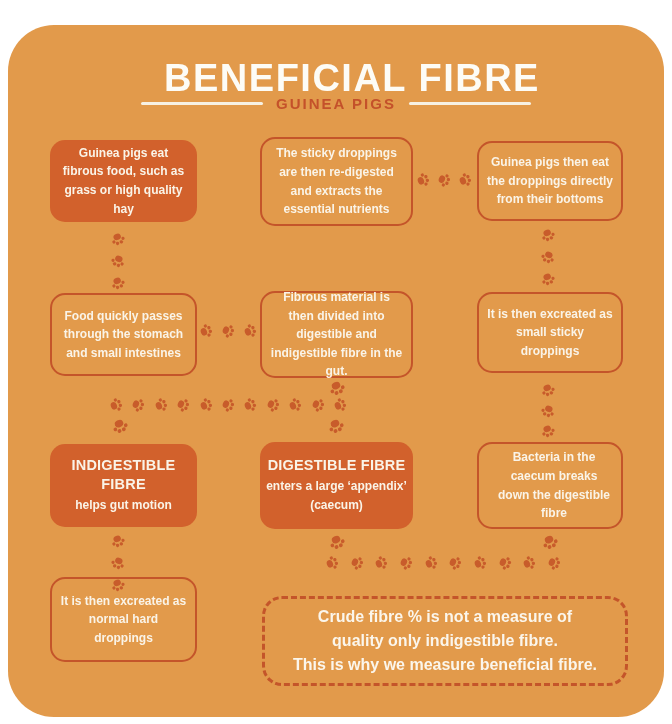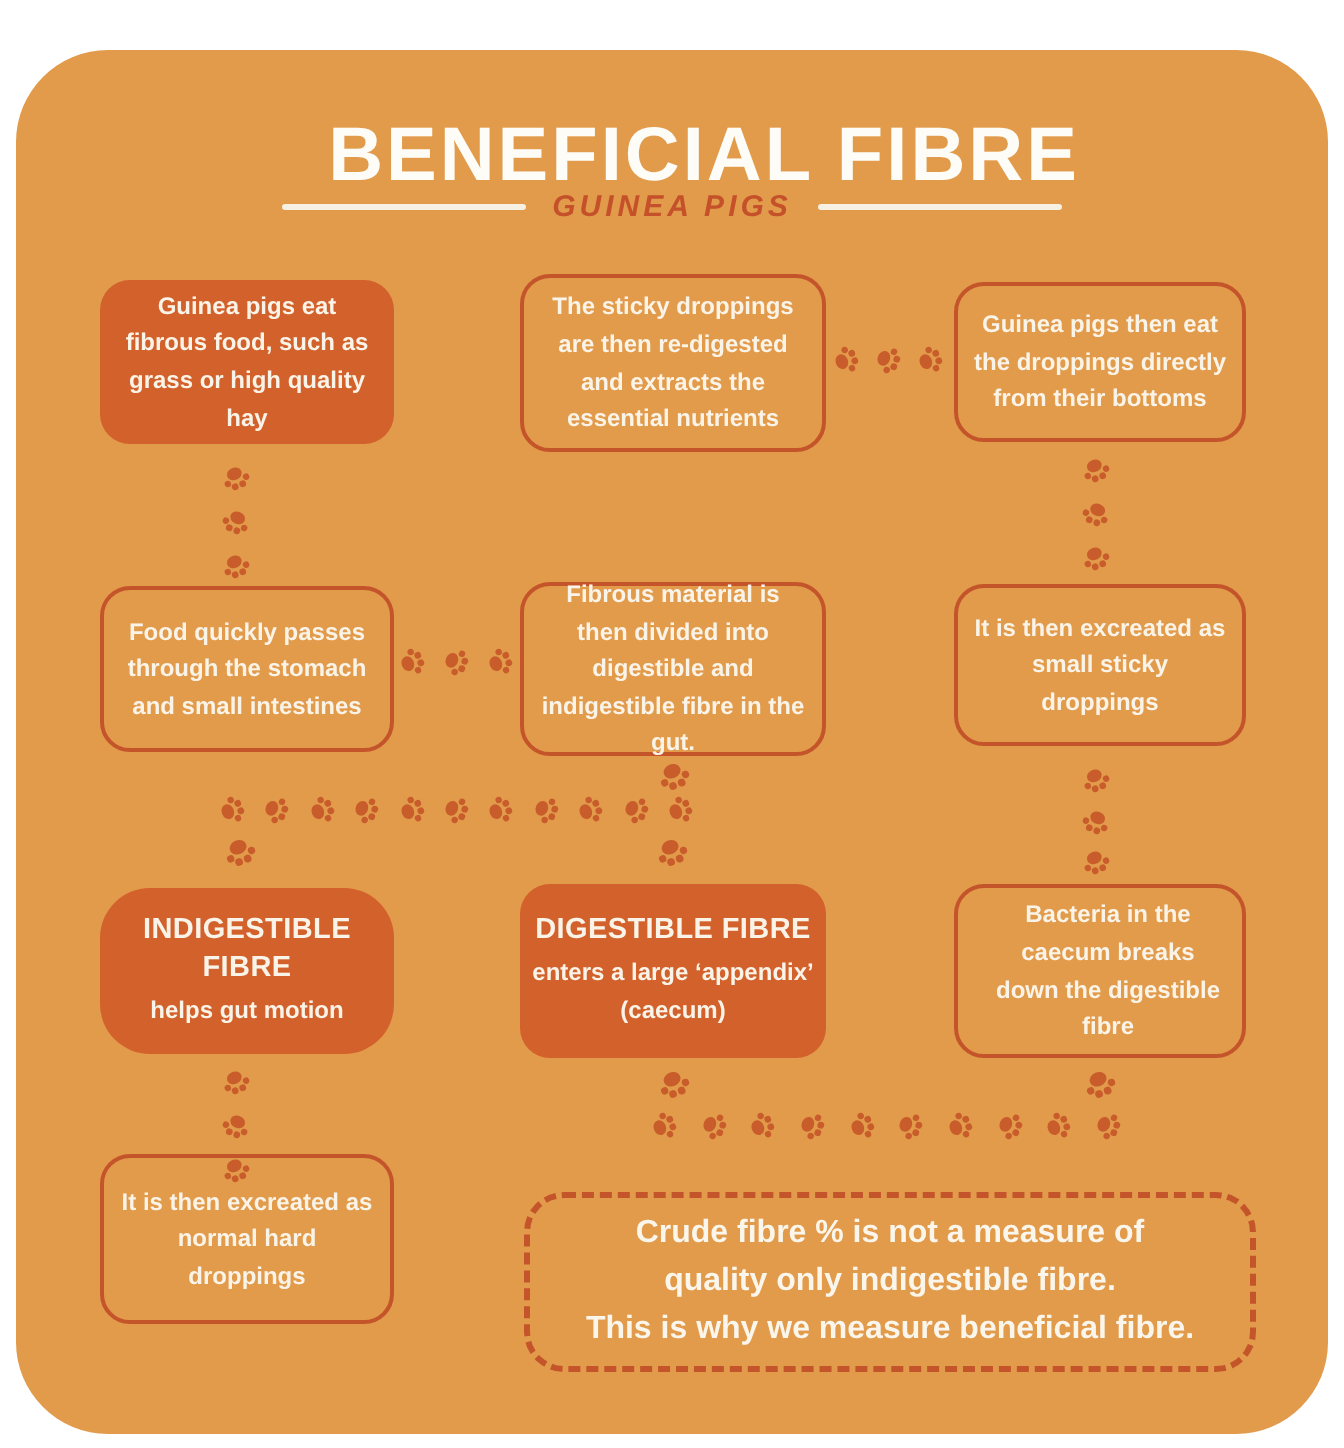--- a/index.html
+++ b/index.html
@@ -14,21 +14,21 @@
   .title{
     position:absolute;left:0;top:16px;width:100%;text-align:center;
     font-size:38px;font-weight:700;letter-spacing:1.5px;color:#FDFCF6;margin:16px;
   }
   .subtitle-row{
     position:absolute;left:133px;top:70px;width:390px;height:16px;
     display:flex;align-items:center;justify-content:center;gap:13px;
   }
   .rule{flex:1;height:3px;background:#F7F1E3;border-radius:2px;}
   .subtitle{
-    font-size:15px;font-weight:700;letter-spacing:2px;color:#C4512A;white-space:nowrap;font-style:italic;
+    font-size:15px;font-weight:700;letter-spacing:2px;color:#C4512A;white-space:nowrap;
   }
   .box{
     position:absolute;border-radius:15px;display:flex;align-items:center;justify-content:center;
     text-align:center;color:#FAF4E8;box-sizing:border-box;padding:6px 8px;
   }
   .box.filled{background:#D2612C;}
   .box.outlined{border:2px solid #C4552A;}
   .box.dashed{border:3px dashed #C4552A;border-radius:20px;padding:6px 14px;}
   .box-text{font-size:12px;font-weight:700;line-height:1.55;}
   .box-heading{font-size:14.5px;font-weight:700;line-height:1.3;letter-spacing:0.2px;margin-bottom:2px;}
@@ -65,21 +65,21 @@
   <div class="box outlined" style="left:42px;top:268px;width:147px;height:83px;align-items:center;">
     <div class="box-text">Food quickly passes through the stomach and small intestines</div>
   </div>
   <div class="box outlined" style="left:252px;top:266px;width:153px;height:87px;">
     <div class="box-text">Fibrous material is then divided into digestible and indigestible fibre in the gut.</div>
   </div>
   <div class="box outlined" style="left:469px;top:267px;width:146px;height:81px;">
     <div class="box-text">It is then excreated as small sticky droppings</div>
   </div>
 
-  <div class="box filled" style="left:42px;top:419px;width:147px;height:83px;padding:6px 4px;border-radius:25px;">
+  <div class="box filled" style="left:42px;top:419px;width:147px;height:83px;padding:6px 4px;">
     <div>
       <div class="box-heading">INDIGESTIBLE FIBRE</div>
       <div class="box-text">helps gut motion</div>
     </div>
   </div>
   <div class="box filled" style="left:252px;top:417px;width:153px;height:87px;padding:6px 4px;">
     <div>
       <div class="box-heading">DIGESTIBLE FIBRE</div>
       <div class="box-text">enters a large ‘appendix’ (caecum)</div>
     </div>

